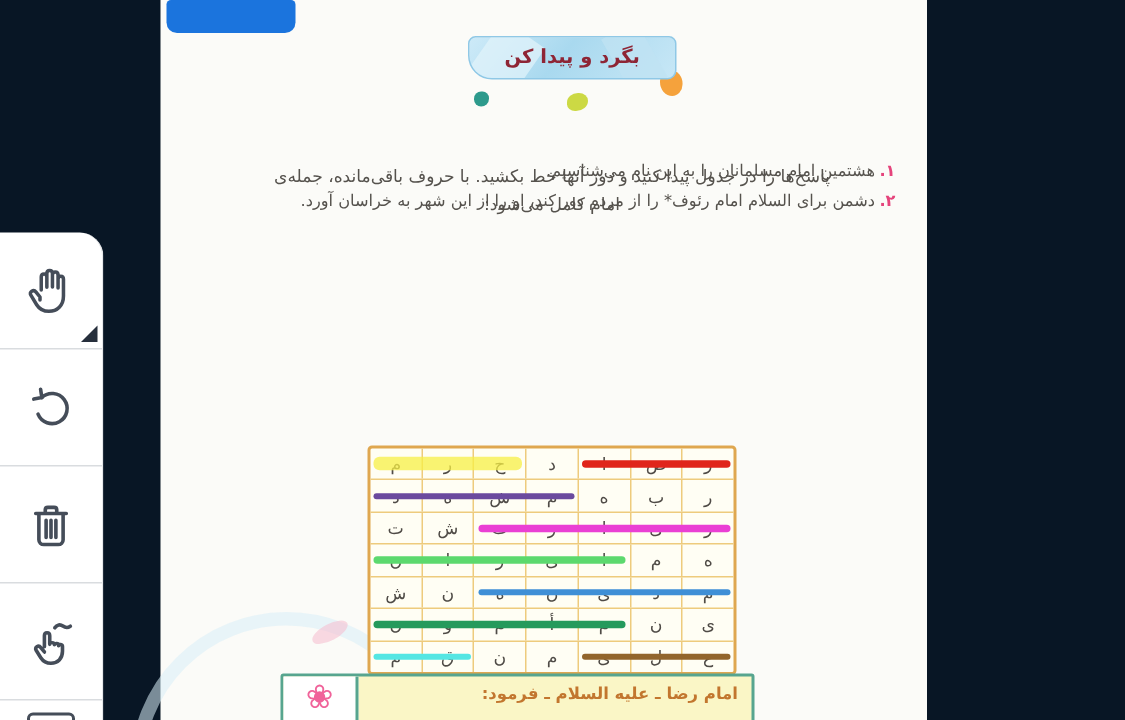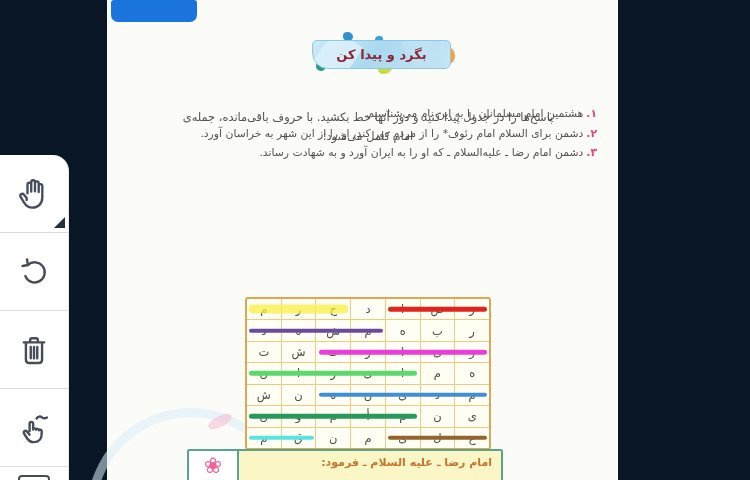--- a/index.html
+++ b/index.html
@@ -11,21 +11,21 @@
             border-radius:3px 3px 7px 7px;}
   
   .dec{position:absolute;pointer-events:none;}
   #dec-arc{left:-20px;top:408px;width:190px;height:190px;border:9px solid #d9eef7;border-radius:50%;opacity:.55;}
   #dec-petal1{left:100px;top:416px;width:26px;height:11px;background:#f6bccd;border-radius:50%;transform:rotate(-28deg);opacity:.55;}
   #dec-petal2{left:168px;top:392px;width:12px;height:7px;background:#f6bccd;border-radius:50%;transform:rotate(20deg);opacity:.5;}
   #dec-petal3{left:138px;top:443px;width:30px;height:12px;background:#f4afc4;border-radius:50%;transform:rotate(-55deg);opacity:.45;}
   #dec-dot1{left:186px;top:381px;width:7px;height:7px;background:#f3c7d4;border-radius:50%;opacity:.6;}
   #dec-cream{left:238px;top:372px;width:26px;height:26px;background:#f5ecc4;border-radius:50%;opacity:.4;}
   
-  #hdr{position:absolute;left:205px;top:40px;width:137px;height:27px;
+  #hdr{position:absolute;left:205px;top:24px;width:137px;height:27px;
        background:linear-gradient(130deg,#cdeaf8 0%,#a9d9ef 45%,#c7e7f6 100%);
        border:1px solid #8fc8e6;border-radius:5px 5px 6px 16px;
        display:flex;align-items:center;justify-content:center;overflow:hidden;}
   #hdr:before{content:"";position:absolute;left:8px;top:-6px;width:34px;height:40px;background:#e2f3fb;
               transform:rotate(35deg);opacity:.7;}
   #hdr:after{content:"";position:absolute;right:14px;top:-8px;width:26px;height:44px;background:#bfe2f3;
              transform:rotate(-30deg);opacity:.8;}
   #hdr span{position:relative;z-index:2;color:#8e2535;font-size:13px;font-weight:bold;}
   .blob{position:absolute;}
   #blob-blue1{left:236px;top:32px;width:10px;height:9px;background:#2f93cf;border-radius:45% 55% 50% 50%;}
@@ -121,21 +121,20 @@
     </div>
 
     <div id="intro">
       <div>پاسخ‌ها را در جدول پیدا کنید و دور آنها خط بکشید. با حروف باقی‌مانده، جمله‌ی</div>
       <div>امام کامل می‌شود:</div>
     </div>
 
     <div id="clues">
         <div class="clue"><span class="num">۱.</span><span>هشتمین امام مسلمانان را به این نام می‌شناسیم.</span></div>
         <div class="clue"><span class="num">۲.</span><span>دشمن برای السلام امام رئوف* را از مردم دور کند، او را از این شهر به خراسان آورد.</span></div>
-        <div class="clue"><span class="num">۳.</span><span>دشمن امام رضا ـ علیه‌السلام ـ که او را به ایران آورد و به شهادت رساند.</span></div>
       </div>
 
     <div id="grid">
         <div class="grow">
           <div class="gcell">ر</div>
           <div class="gcell">ض</div>
           <div class="gcell">ا</div>
           <div class="gcell">د</div>
           <div class="gcell">ح</div>
           <div class="gcell">ر</div>

